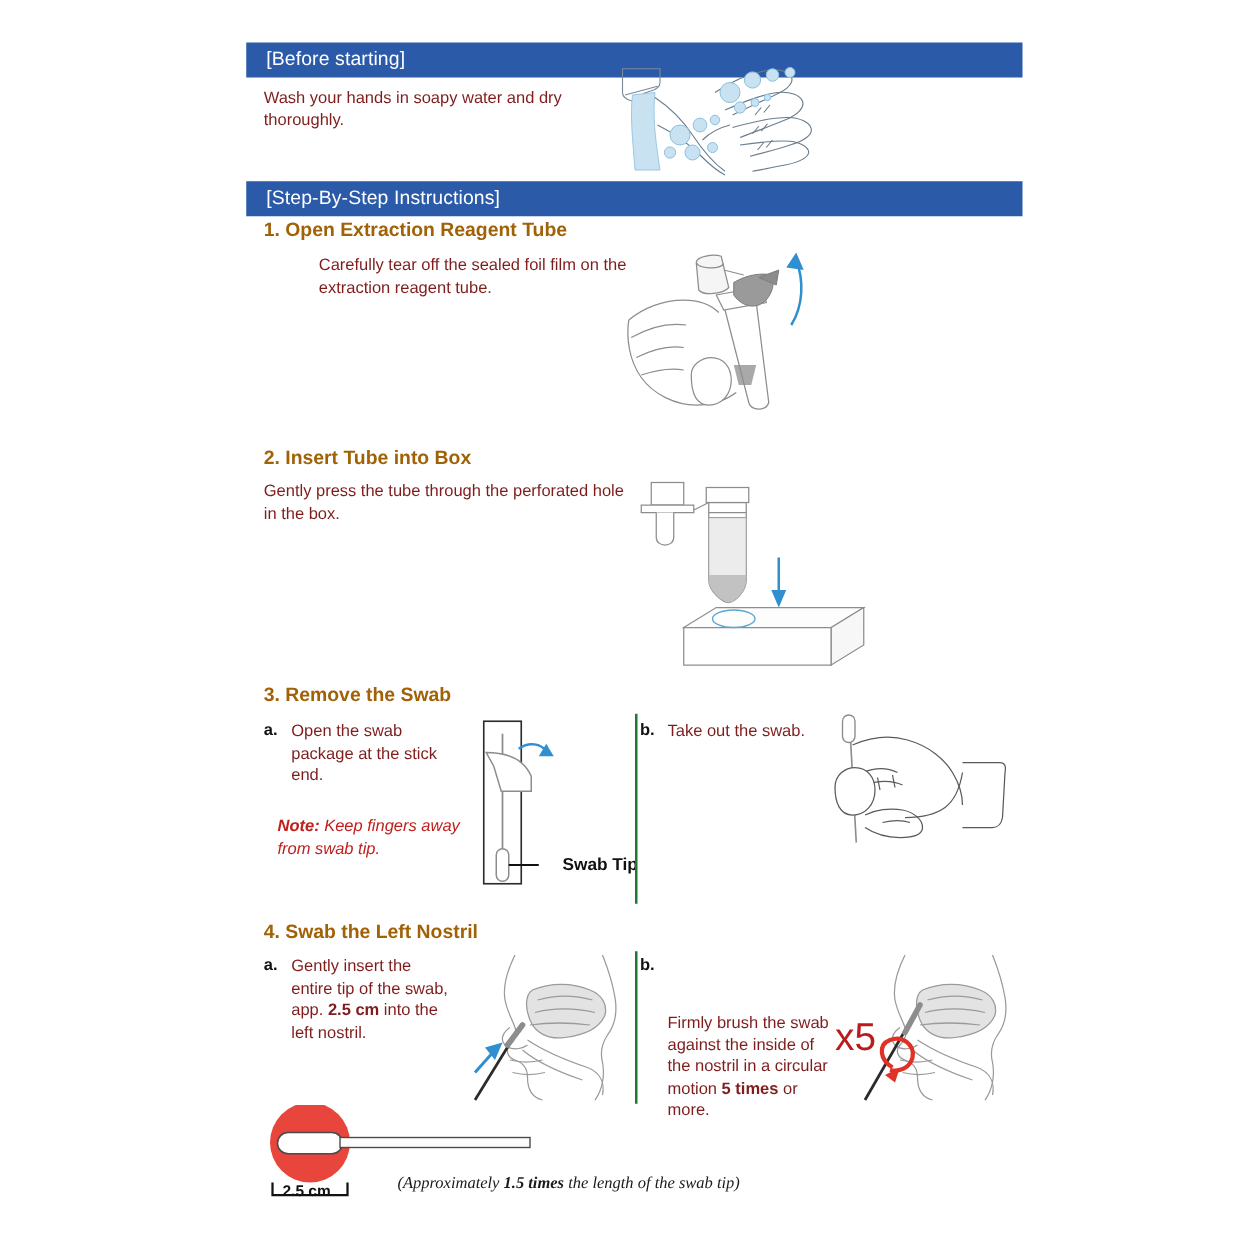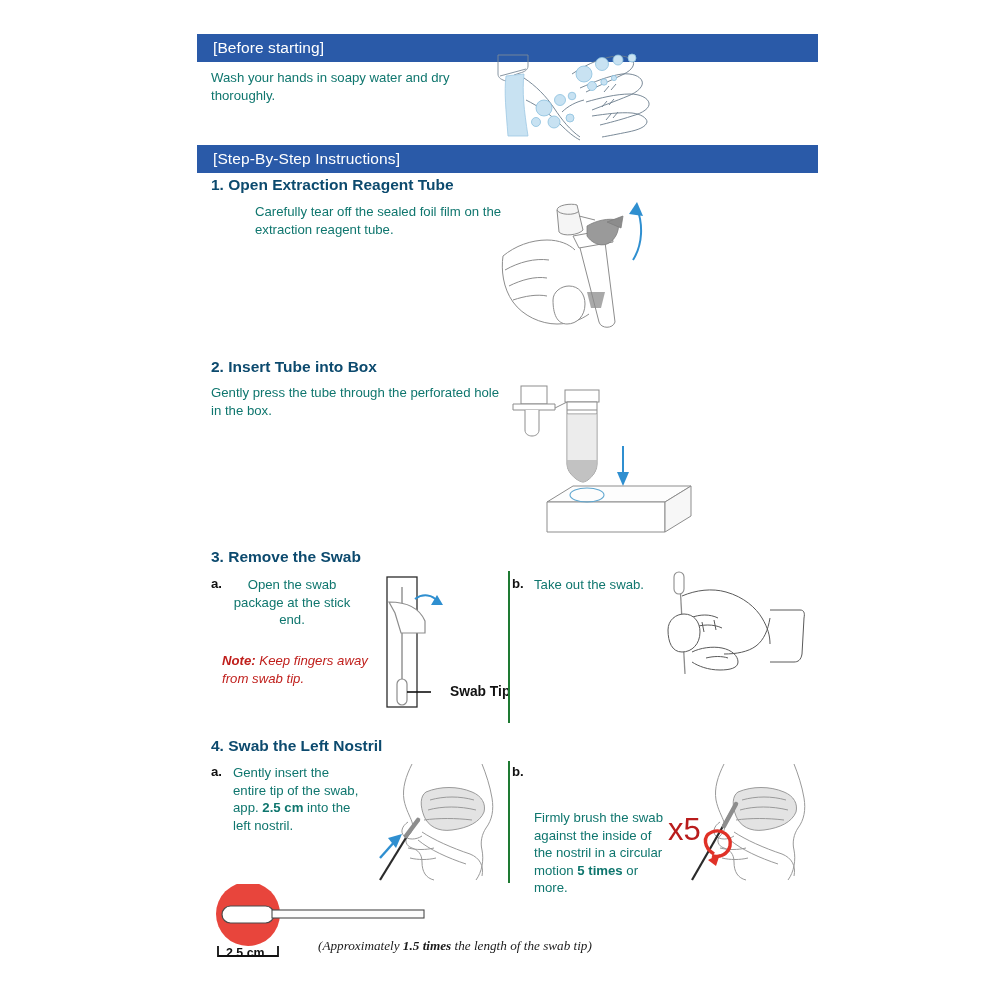--- a/index.html
+++ b/index.html
@@ -42,28 +42,28 @@
     white-space: nowrap;
   }
   #bar-before { top: 34px; }
   #bar-steps  { top: 145px; }
 
   
   .step-title {
     position: absolute;
     font-size: 15.5px;
     font-weight: bold;
-    color: #0c4a6e;
+    color: #a16207;
     white-space: nowrap;
   }
   .body-text {
     position: absolute;
     font-size: 13.2px;
     line-height: 17.5px;
-    color: #0f766e;
+    color: #7f1d1d;
   }
   .sub-letter {
     position: absolute;
     font-size: 13.2px;
     font-weight: bold;
     color: #111111;
   }
   .note-text {
     position: absolute;
     font-size: 13.2px;
@@ -248,21 +248,21 @@
         <path d="M160 120 L186 104 L186 134 L160 150 Z" fill="#f7f7f7"></path>
       </g>
 
       <ellipse cx="82" cy="113" rx="17" ry="7" fill="none" stroke="#5fa6cf" stroke-width="1.1"></ellipse>
     </svg>
   </div>
 
   <div class="step-title" style="left:211px; top:548px;">3. Remove the Swab</div>
 
   <div class="sub-letter" style="left:211px; top:576px;">a.</div>
-  <div class="body-text" style="left:233px; top:576px; width:118px;text-align:center;">
+  <div class="body-text" style="left:233px; top:576px; width:118px;">
     <span>Open the swab</span>
     <span>package at the stick</span>
     <span>end.</span>
   </div>
 
   <div class="note-text" style="left:222px; top:652px; width:150px;">
     <span class="note-lead">Note:</span><span> Keep fingers away from swab tip.</span>
   </div>
 
   <div class="art" style="left:375px; top:575px;">

